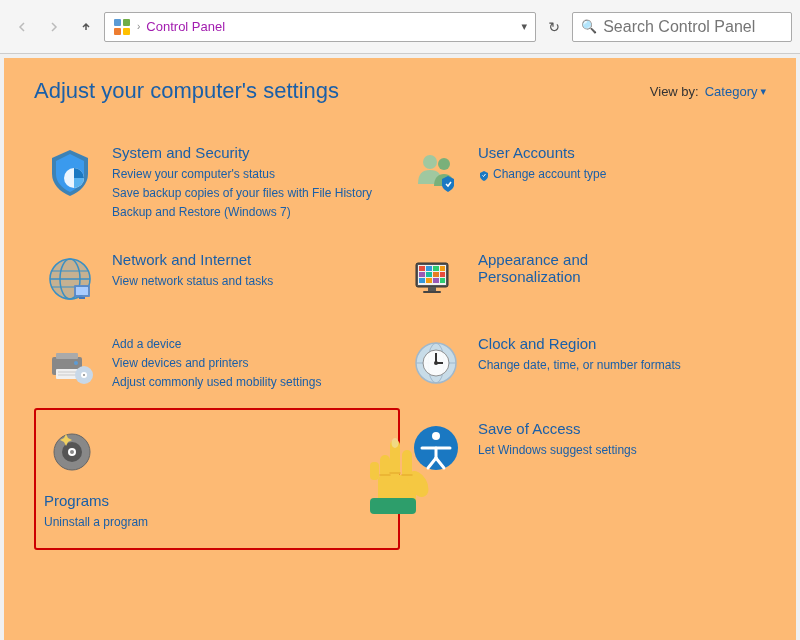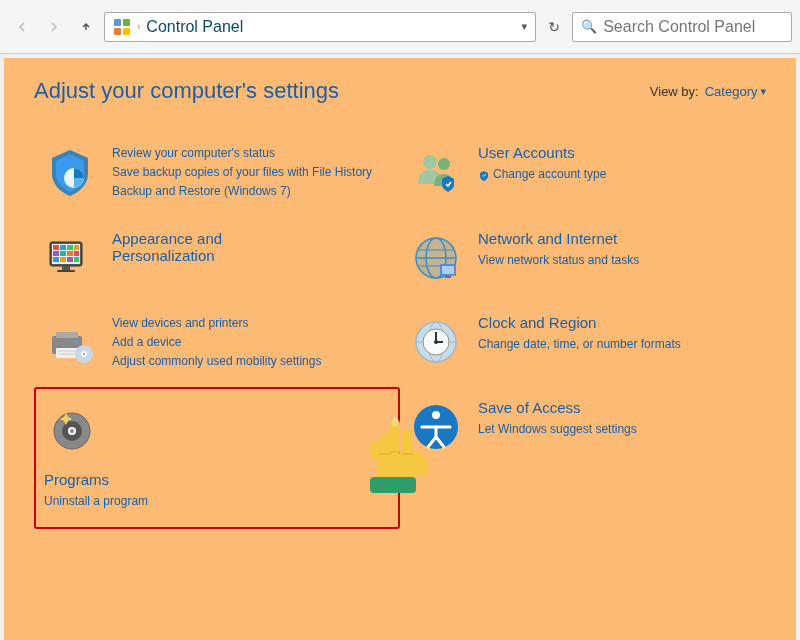--- a/index.html
+++ b/index.html
@@ -54,22 +54,22 @@
       height: 18px;
       display: flex;
       align-items: center;
       justify-content: center;
     }
     .breadcrumb-arrow {
       color: #888;
       font-size: 10px;
     }
     .breadcrumb-text {
-      color: #0c4a6e;
-      font-size: 16px;
+      color: #a21caf;
+      font-size: 13px;
     }
     .breadcrumb-dropdown {
       margin-left: auto;
       color: #555;
       font-size: 11px;
       cursor: pointer;
     }
     .refresh-btn {
       width: 28px;
       height: 28px;
@@ -259,20 +259,21 @@
 
           <path d="M26 4 L44 12 L44 28 C44 38 36 46 26 50 C16 46 8 38 8 28 L8 12 Z" fill="#1a78c2" opacity="0.85"></path>
           <path d="M26 8 L40 15 L40 28 C40 36 34 42 26 46 C18 42 12 36 12 28 L12 15 Z" fill="#3a9aee"></path>
 
           <circle cx="30" cy="32" r="10" fill="white" opacity="0.9"></circle>
           <path d="M30 32 L30 22 A10 10 0 0 1 40 32 Z" fill="#1a78c2"></path>
           <path d="M30 32 L40 32 A10 10 0 0 1 30 42 Z" fill="#5ab3f0"></path>
         </svg>
       </div>
       <div class="category-text">
+        <div class="category-title">System and Security</div>
         <span class="category-link">Review your computer's status</span>
         <span class="category-link">Save backup copies of your files with File History</span>
         <span class="category-link">Backup and Restore (Windows 7)</span>
       </div>
     </div>
 
     <div class="category-item">
       <div class="category-icon">
         <svg width="52" height="52" viewBox="0 0 52 52">
 
@@ -289,20 +290,42 @@
         <div class="category-title">User Accounts</div>
         <span class="category-link">
           <span style="display:inline-flex;align-items:center;gap:3px;">
             <svg width="12" height="12" viewBox="0 0 12 12">
                 <path d="M6 2 L10 4 L10 7 C10 9.5 8 11 6 12 C4 11 2 9.5 2 7 L2 4 Z" fill="#1a78c2"></path>
                 <path d="M4.5 6.5 L5.5 7.5 L7.5 5" stroke="white" stroke-width="1" fill="none"></path>
               </svg>
             Change account type
           </span>
         </span>
+      </div>
+    </div>
+
+    <div class="category-item">
+      <div class="category-icon">
+        <svg width="52" height="52" viewBox="0 0 52 52">
+
+          <circle cx="26" cy="26" r="20" fill="#4a9fd4" opacity="0.3" stroke="#3a8fc4" stroke-width="1"></circle>
+          <ellipse cx="26" cy="26" rx="10" ry="20" fill="none" stroke="#3a8fc4" stroke-width="1.5"></ellipse>
+          <line x1="6" y1="26" x2="46" y2="26" stroke="#3a8fc4" stroke-width="1.5"></line>
+          <line x1="8" y1="18" x2="44" y2="18" stroke="#3a8fc4" stroke-width="1"></line>
+          <line x1="8" y1="34" x2="44" y2="34" stroke="#3a8fc4" stroke-width="1"></line>
+          <circle cx="26" cy="26" r="20" fill="none" stroke="#3a8fc4" stroke-width="1.5"></circle>
+
+          <rect x="30" y="32" width="16" height="12" rx="1" fill="#5588cc" opacity="0.9"></rect>
+          <rect x="32" y="34" width="12" height="8" fill="#aaccff"></rect>
+          <rect x="35" y="44" width="6" height="2" fill="#4477bb"></rect>
+        </svg>
+      </div>
+      <div class="category-text">
+        <div class="category-title">Network and Internet</div>
+        <span class="category-link">View network status and tasks</span>
       </div>
     </div>
 
     <div class="category-item">
       <div class="category-icon">
         <svg width="52" height="52" viewBox="0 0 52 52">
 
           <rect x="6" y="10" width="32" height="24" rx="2" fill="#555" stroke="#333" stroke-width="1"></rect>
           <rect x="8" y="12" width="28" height="20" fill="#f0f0f0"></rect>
 
@@ -325,57 +348,35 @@
       </div>
       <div class="category-text">
         <div class="category-title">Appearance and<br>Personalization</div>
       </div>
     </div>
 
     <div class="category-item">
       <div class="category-icon">
         <svg width="52" height="52" viewBox="0 0 52 52">
 
-          <circle cx="26" cy="26" r="20" fill="#4a9fd4" opacity="0.3" stroke="#3a8fc4" stroke-width="1"></circle>
-          <ellipse cx="26" cy="26" rx="10" ry="20" fill="none" stroke="#3a8fc4" stroke-width="1.5"></ellipse>
-          <line x1="6" y1="26" x2="46" y2="26" stroke="#3a8fc4" stroke-width="1.5"></line>
-          <line x1="8" y1="18" x2="44" y2="18" stroke="#3a8fc4" stroke-width="1"></line>
-          <line x1="8" y1="34" x2="44" y2="34" stroke="#3a8fc4" stroke-width="1"></line>
-          <circle cx="26" cy="26" r="20" fill="none" stroke="#3a8fc4" stroke-width="1.5"></circle>
-
-          <rect x="30" y="32" width="16" height="12" rx="1" fill="#5588cc" opacity="0.9"></rect>
-          <rect x="32" y="34" width="12" height="8" fill="#aaccff"></rect>
-          <rect x="35" y="44" width="6" height="2" fill="#4477bb"></rect>
-        </svg>
-      </div>
-      <div class="category-text">
-        <div class="category-title">Network and Internet</div>
-        <span class="category-link">View network status and tasks</span>
-      </div>
-    </div>
-
-    <div class="category-item">
-      <div class="category-icon">
-        <svg width="52" height="52" viewBox="0 0 52 52">
-
           <rect x="8" y="20" width="30" height="18" rx="2" fill="#888"></rect>
           <rect x="12" y="16" width="22" height="6" rx="1" fill="#aaa"></rect>
           <rect x="12" y="32" width="22" height="10" rx="1" fill="#f0f0f0"></rect>
           <rect x="14" y="34" width="18" height="2" fill="#ddd"></rect>
           <rect x="14" y="37" width="18" height="2" fill="#ddd"></rect>
           <circle cx="32" cy="26" r="2" fill="#5b9bd5"></circle>
 
           <circle cx="40" cy="38" r="9" fill="#c8d8e8"></circle>
           <circle cx="40" cy="38" r="3" fill="white"></circle>
           <circle cx="40" cy="38" r="1" fill="#888"></circle>
         </svg>
       </div>
       <div class="category-text">
+        <span class="category-link">Add a device</span>
         <span class="category-link">View devices and printers</span>
-        <span class="category-link">Add a device</span>
         <span class="category-link">Adjust commonly used mobility settings</span>
       </div>
     </div>
 
     <div class="category-item">
       <div class="category-icon">
         <svg width="52" height="52" viewBox="0 0 52 52">
 
           <circle cx="26" cy="26" r="20" fill="#c8dce8" stroke="#a0b8cc" stroke-width="1.5"></circle>
           <ellipse cx="26" cy="26" rx="8" ry="20" fill="none" stroke="#a0b8cc" stroke-width="1"></ellipse>

